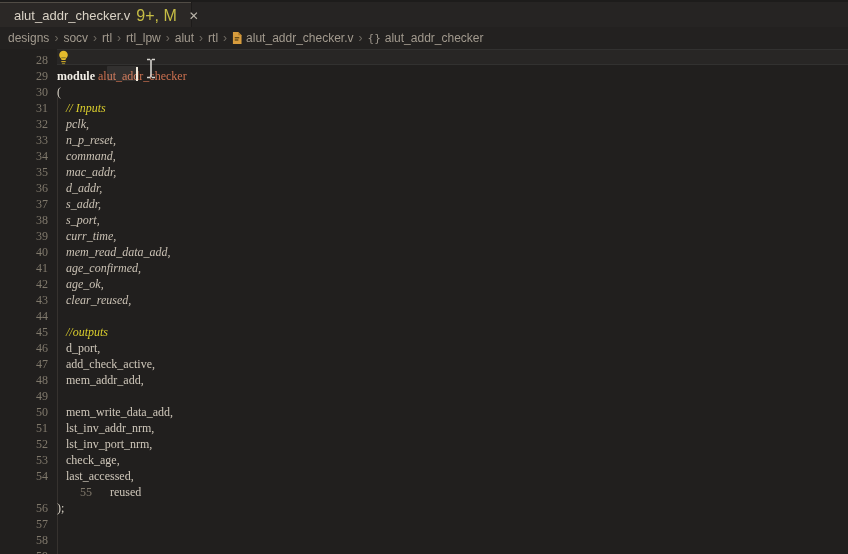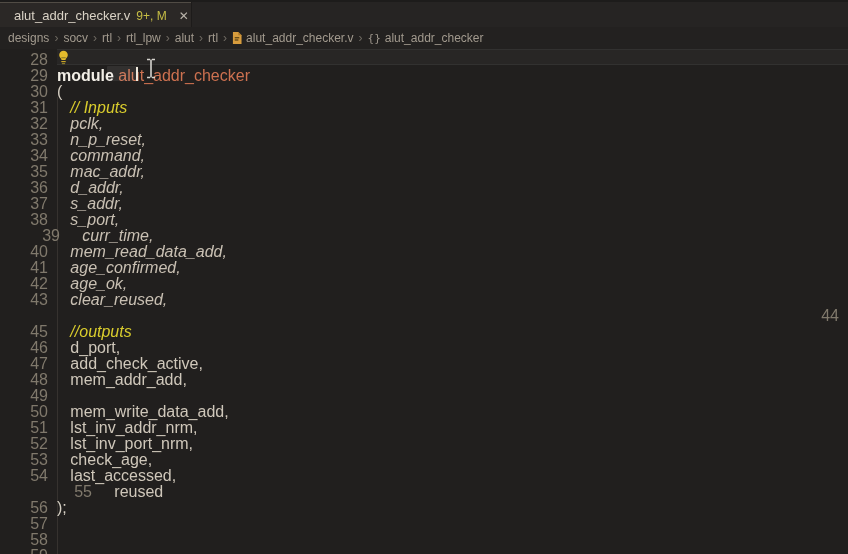--- a/index.html
+++ b/index.html
@@ -8,37 +8,37 @@
             font-family:"Liberation Sans", sans-serif; }
 
   
   #tabbar { position:absolute; top:0; left:0; right:0; height:27px;
             background:#262423; border-top:2px solid #1d1c1b; }
   .tab { position:absolute; left:0; top:0; height:27px; width:192px;
          background:#2b2826; border-right:1px solid #1d1b1a;
          box-shadow:inset 0 1px 0 #514c45;
          display:flex; align-items:center; padding:0 8px; gap:6px; cursor:pointer; }
   .tab-label { font-size:13px; color:#d9d2c5; white-space:nowrap; }
-  .tab-badge { font-size:12px; color:#c6bd45; white-space:nowrap; }
+  .tab-badge { font-size:16px; color:#c6bd45; white-space:nowrap; }
   .tab-close { font-size:12px; color:#bab5ab; margin-left:6px; cursor:pointer; }
 
   
   #breadcrumb { position:absolute; top:27px; left:0; right:0; height:22px;
                 background:#232120; display:flex; align-items:center;
                 padding-left:8px; font-size:12px; color:#a29a8e; white-space:nowrap; }
   .crumb { cursor:pointer; }
   .crumb-sep { color:#6e6961; margin:0 5px; font-size:12px; }
   .crumb-symbol-icon { color:#9b948a; margin-right:4px; font-family:"DejaVu Sans Mono",monospace; font-size:11px; }
   .crumb .ficon { margin-right:4px; vertical-align:-2px; }
 
   
   #editor { position:absolute; top:49px; left:0; right:0; bottom:0;
             background:#211f1e; overflow:hidden; cursor:text; }
-  .row { position:absolute; left:0; right:0; height:16px; display:flex;
-         font-family:Liberation Sans, sans-serif; font-size:16px; line-height:16px; }
+  .row { position:absolute; left:0; right:16px; height:16px; display:flex;
+         font-family:Liberation Serif, serif; font-size:12px; line-height:16px; }
   .gutter { width:48px; text-align:right; color:#80796c; flex:none; }
   .code { margin-left:9px; white-space:pre; flex:none;text-align:center; }
 
   .seg-keyword { color:#f2eee6; font-weight:bold; }
   .seg-plain   { color:#e8e4da; }
   .seg-entity  { color:#cd7150; }
   .seg-punct   { color:#d5cfc3; }
   .seg-comment { color:#d9cc2d; font-style:italic; }
   .seg-port-in { color:#c9c0b3; font-style:italic; }
   .seg-port-out{ color:#cfc7ba; }
@@ -140,41 +140,41 @@
           <span class="code"><span class="seg-port-in">   d_addr,</span></span>
         </div>
         <div class="row" style="top: 147px;">
           <span class="gutter">37</span>
           <span class="code"><span class="seg-port-in">   s_addr,</span></span>
         </div>
         <div class="row" style="top: 163px;">
           <span class="gutter">38</span>
           <span class="code"><span class="seg-port-in">   s_port,</span></span>
         </div>
-        <div class="row" style="top: 179px; margin-left: 12px;">
+        <div class="row" style="top: 179px;">
           <span class="gutter">39</span>
           <span class="code"><span class="seg-port-in">   curr_time,</span></span>
         </div>
         <div class="row" style="top: 195px;">
           <span class="gutter">40</span>
           <span class="code"><span class="seg-port-in">   mem_read_data_add,</span></span>
         </div>
         <div class="row" style="top: 211px;">
           <span class="gutter">41</span>
           <span class="code"><span class="seg-port-in">   age_confirmed,</span></span>
         </div>
         <div class="row" style="top: 227px;">
           <span class="gutter">42</span>
           <span class="code"><span class="seg-port-in">   age_ok,</span></span>
         </div>
         <div class="row" style="top: 243px;">
           <span class="gutter">43</span>
           <span class="code"><span class="seg-port-in">   clear_reused,</span></span>
         </div>
-        <div class="row" style="top: 259px; justify-content: flex-end;">
+        <div class="row" style="top: 259px;">
           <span class="gutter">44</span>
           <span class="code"></span>
         </div>
         <div class="row" style="top: 275px;">
           <span class="gutter">45</span>
           <span class="code"><span class="seg-comment">   //outputs</span></span>
         </div>
         <div class="row" style="top: 291px;">
           <span class="gutter">46</span>
           <span class="code"><span class="seg-port-out">   d_port,</span></span>

